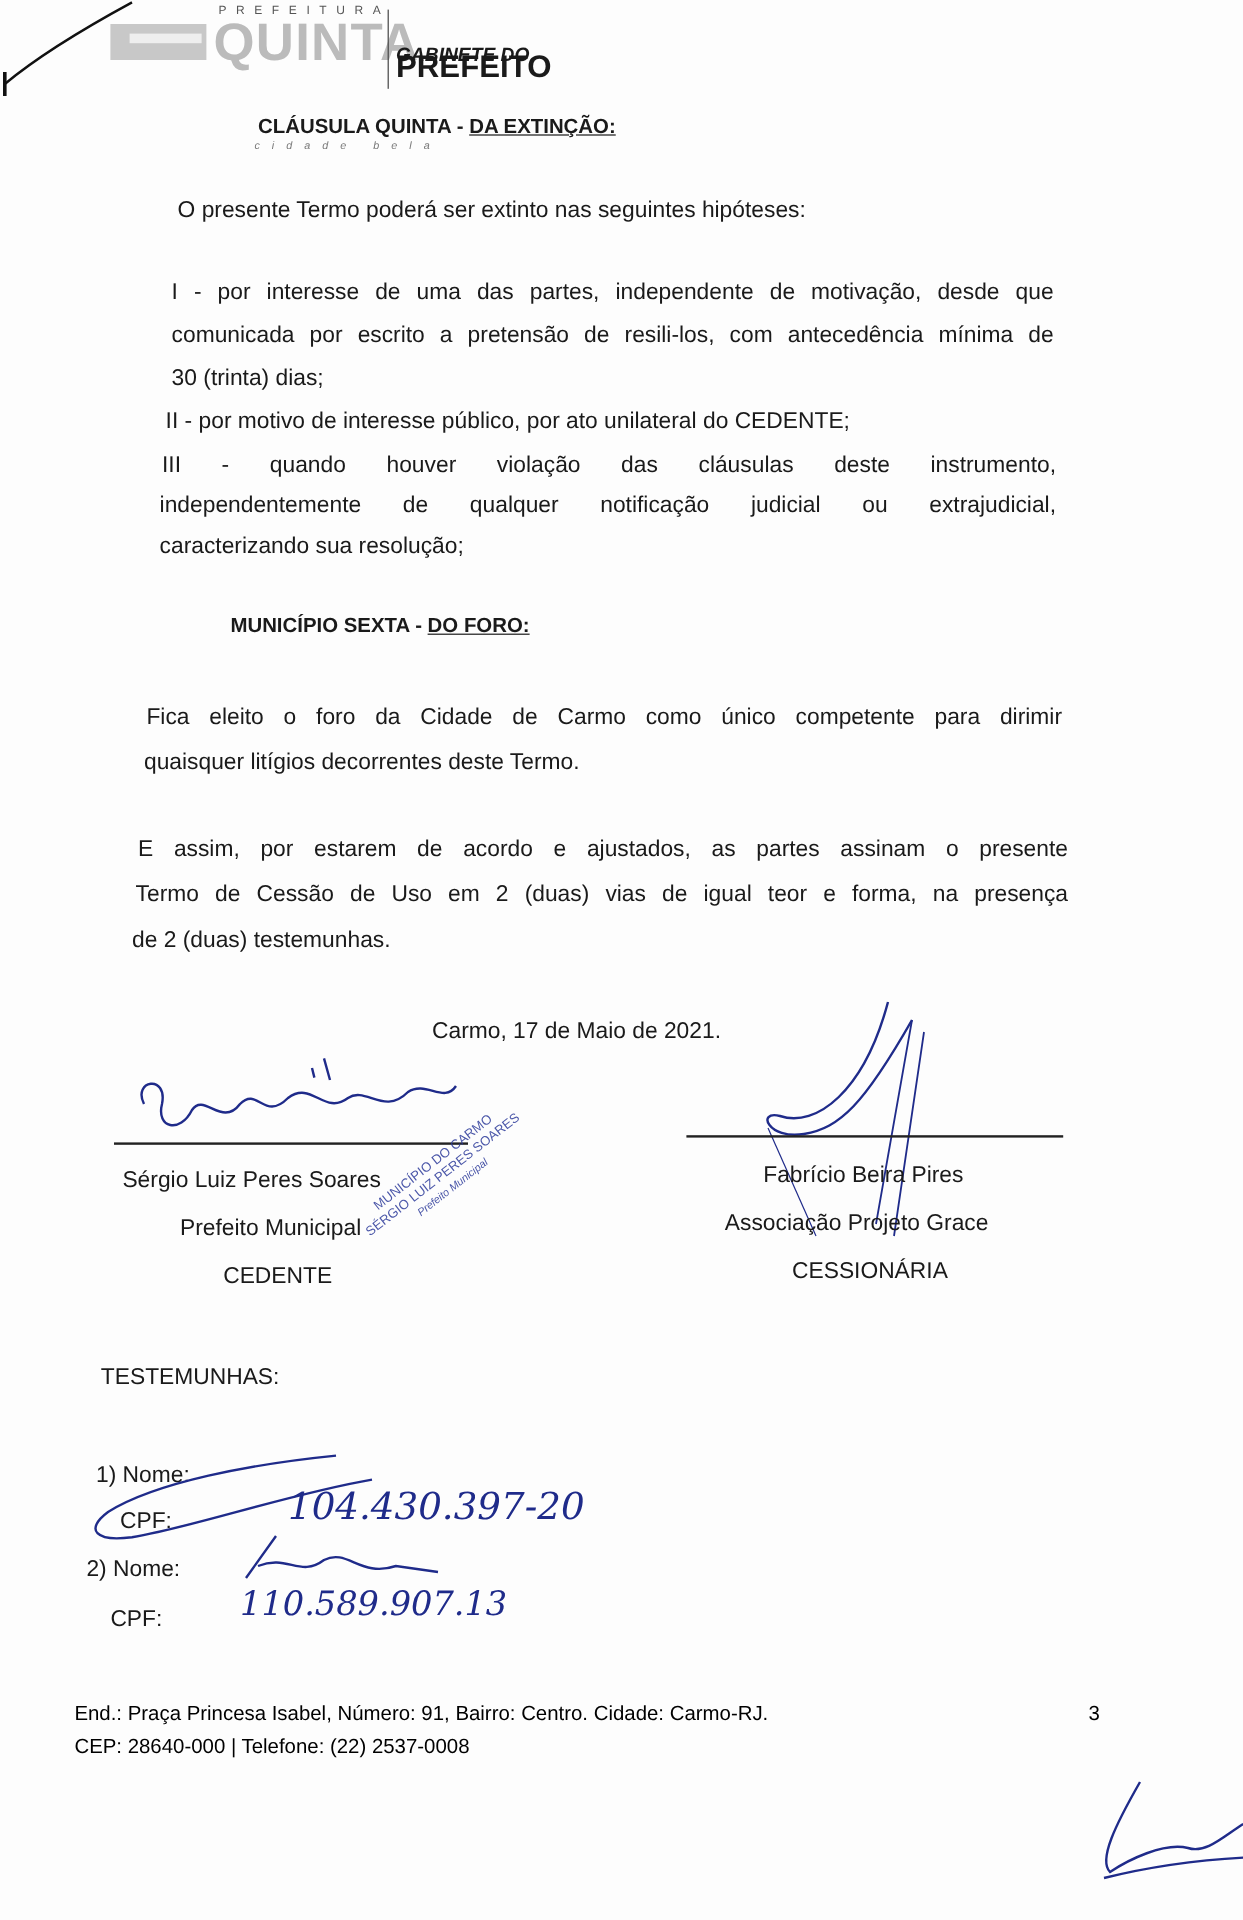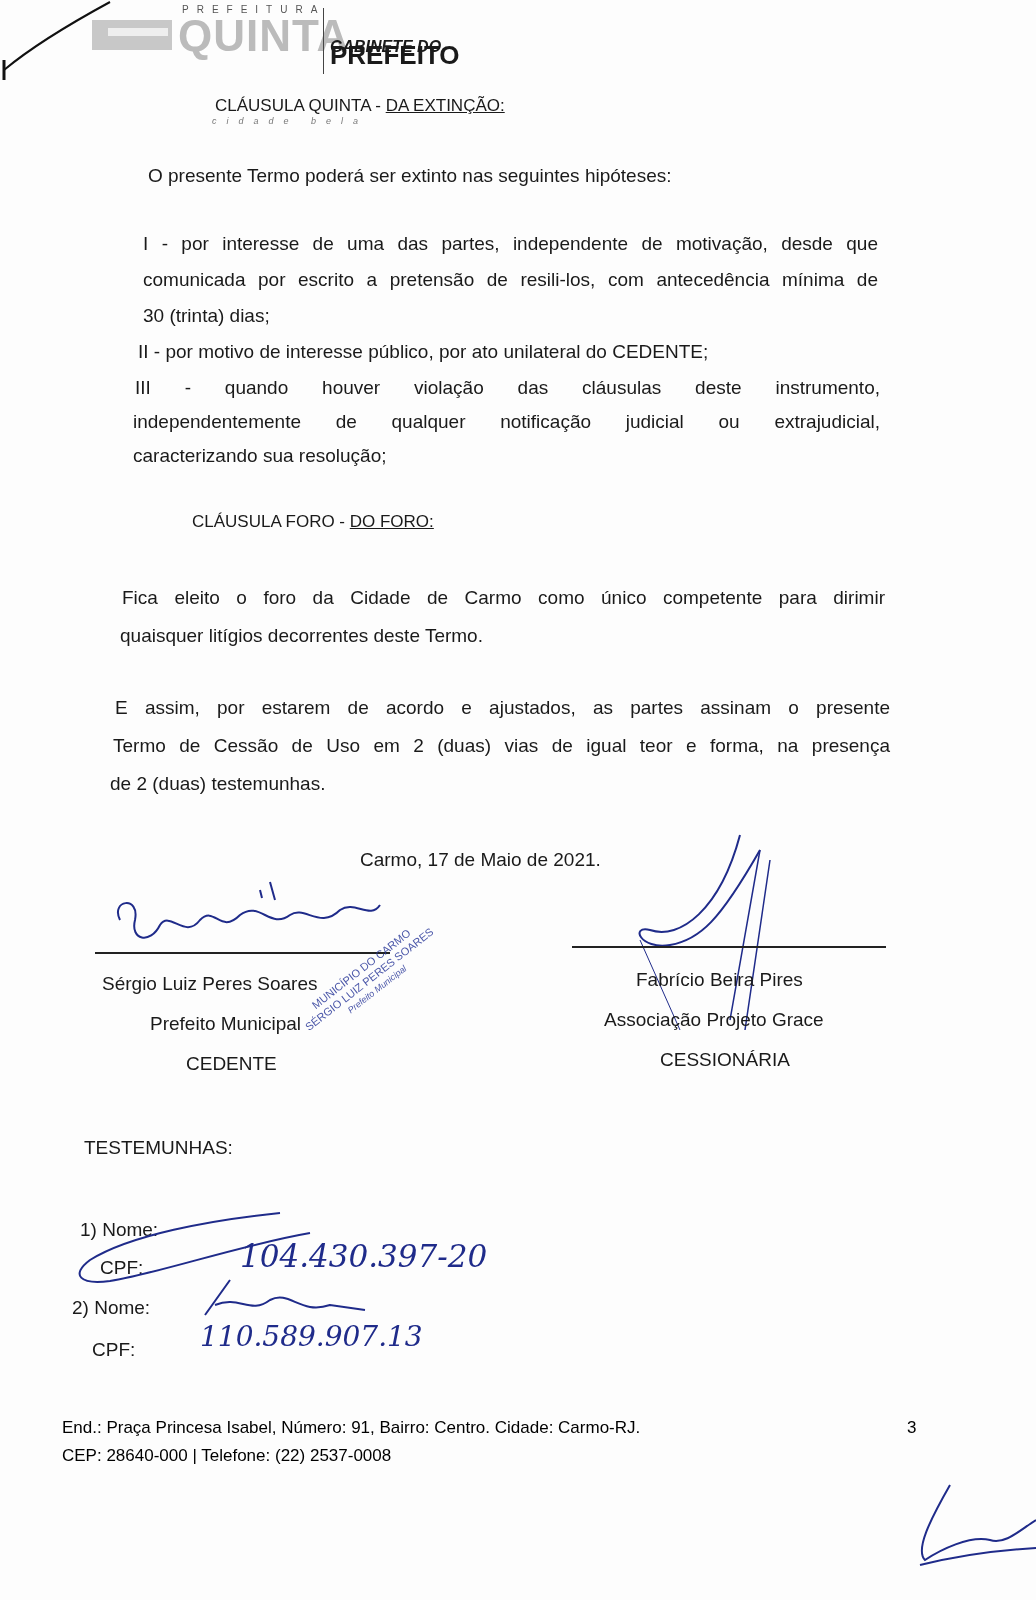--- a/index.html
+++ b/index.html
@@ -7,21 +7,21 @@
          font-family:"Liberation Sans", sans-serif; color:#1a1a1a; }
   .abs { position:absolute; }
   .t { font-size:19px; line-height:36px; }
   .logo-block { left:88px; top:4px; width:100px; height:60px; }
   .logo-top { left:182px; top:4px; font-size:10px; letter-spacing:8px; color:#555; }
   .logo-carmo { left:178px; top:12px; font-size:44px; font-weight:bold; color:#bbb; letter-spacing:1px; line-height:48px; }
   .logo-sub { left:212px; top:72px; font-size:9px; letter-spacing:10px; color:#777; font-style:italic;margin-top:44px; }
   .logo-div { left:323px; top:8px; width:1px; height:66px; background:#444; }
   .gab1 { left:330px; top:38px; font-size:16px; font-weight:bold;font-style:italic; }
   .gab2 { left:330px; top:40px; font-size:26px; font-weight:bold; }
-  .heading { font-weight:normal; font-size:17px;text-align:right; }
+  .heading { font-weight:bold; font-size:17px;text-align:right; }
   .u { text-decoration:underline; }
   .just { text-align:justify; text-align-last:justify; }
   .sig-line { height:2px; background:#222; }
   .stamp { left:290px; top:960px; transform:rotate(-38deg); color:#2c3a9a; font-size:11px; line-height:13px; text-align:center; opacity:.85; }
   .blue { color:#1f2b8a; font-family:"DejaVu Serif", serif; font-style:italic; }
   .footer { font-size:17px; line-height:28px; color:#000000; }
   .cs { left:6px; top:1574px; font-size:12px; color:#999;margin-top:27px; }
   .cs-badge { border:1px solid #999; padding:0 2px; font-weight:bold; margin-right:4px; }
 </style>
 </head>
@@ -52,21 +52,21 @@
 
 <div class="abs t just" style="left:143px;top:226px;width:735px">I - por interesse de uma das partes, independente de motivação, desde que</div>
 <div class="abs t just" style="left:143px;top:262px;width:735px">comunicada por escrito a pretensão de resili-los, com antecedência mínima de</div>
 <div class="abs t" style="left:143px;top:298px">30 (trinta) dias;</div>
 <div class="abs t" style="left:138px;top:334px">II - por motivo de interesse público, por ato unilateral do CEDENTE;</div>
 <div class="abs t just" style="left:135px;top:370px;width:745px">III - quando houver violação das cláusulas deste instrumento,</div>
 <div class="abs t just" style="left:133px;top:404px;width:747px">independentemente de qualquer notificação judicial ou extrajudicial,</div>
 <div class="abs t" style="left:133px;top:438px">caracterizando sua resolução;</div>
 
 <div class="abs heading" style="left:192px;top:512px">
-  <span>CLÁUSULA FORO - </span><span class="u">DO FORO:</span>
+  <span>MUNICÍPIO SEXTA - </span><span class="u">DO FORO:</span>
 </div>
 <div class="abs t just" style="left:122px;top:580px;width:763px">Fica eleito o foro da Cidade de Carmo como único competente para dirimir</div>
 <div class="abs t" style="left:120px;top:618px">quaisquer litígios decorrentes deste Termo.</div>
 
 <div class="abs t just" style="left:115px;top:690px;width:775px">E assim, por estarem de acordo e ajustados, as partes assinam o presente</div>
 <div class="abs t just" style="left:113px;top:728px;width:777px">Termo de Cessão de Uso em 2 (duas) vias de igual teor e forma, na presença</div>
 <div class="abs t" style="left:110px;top:766px">de 2 (duas) testemunhas.</div>
 
 <div class="abs t" style="left:360px;top:842px">Carmo, 17 de Maio de 2021.</div>
 

